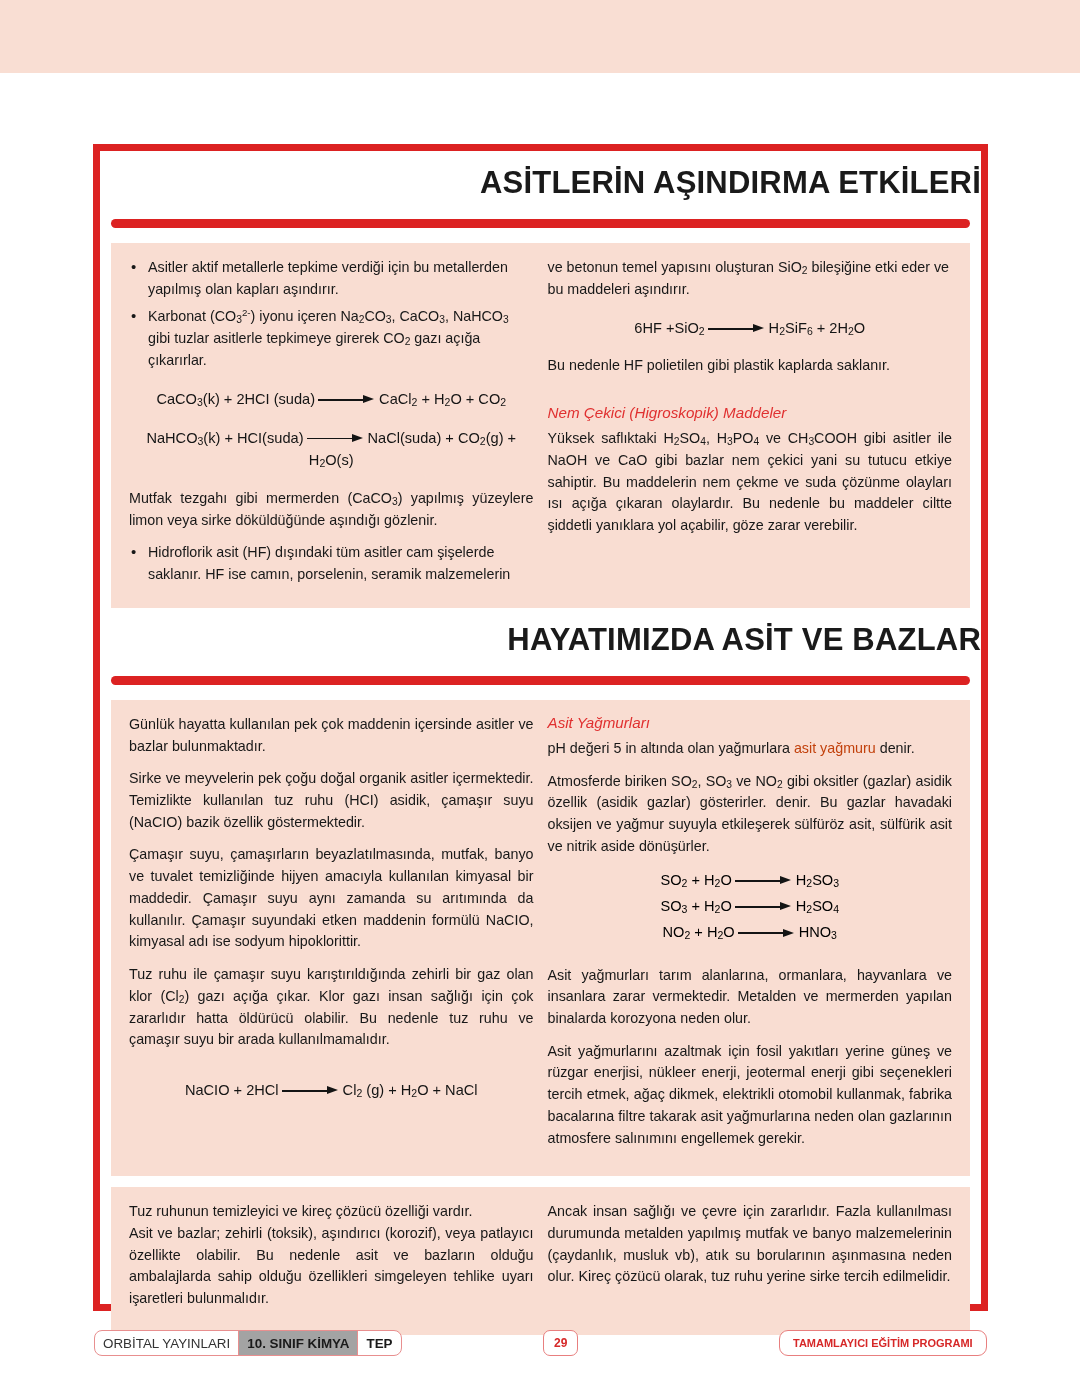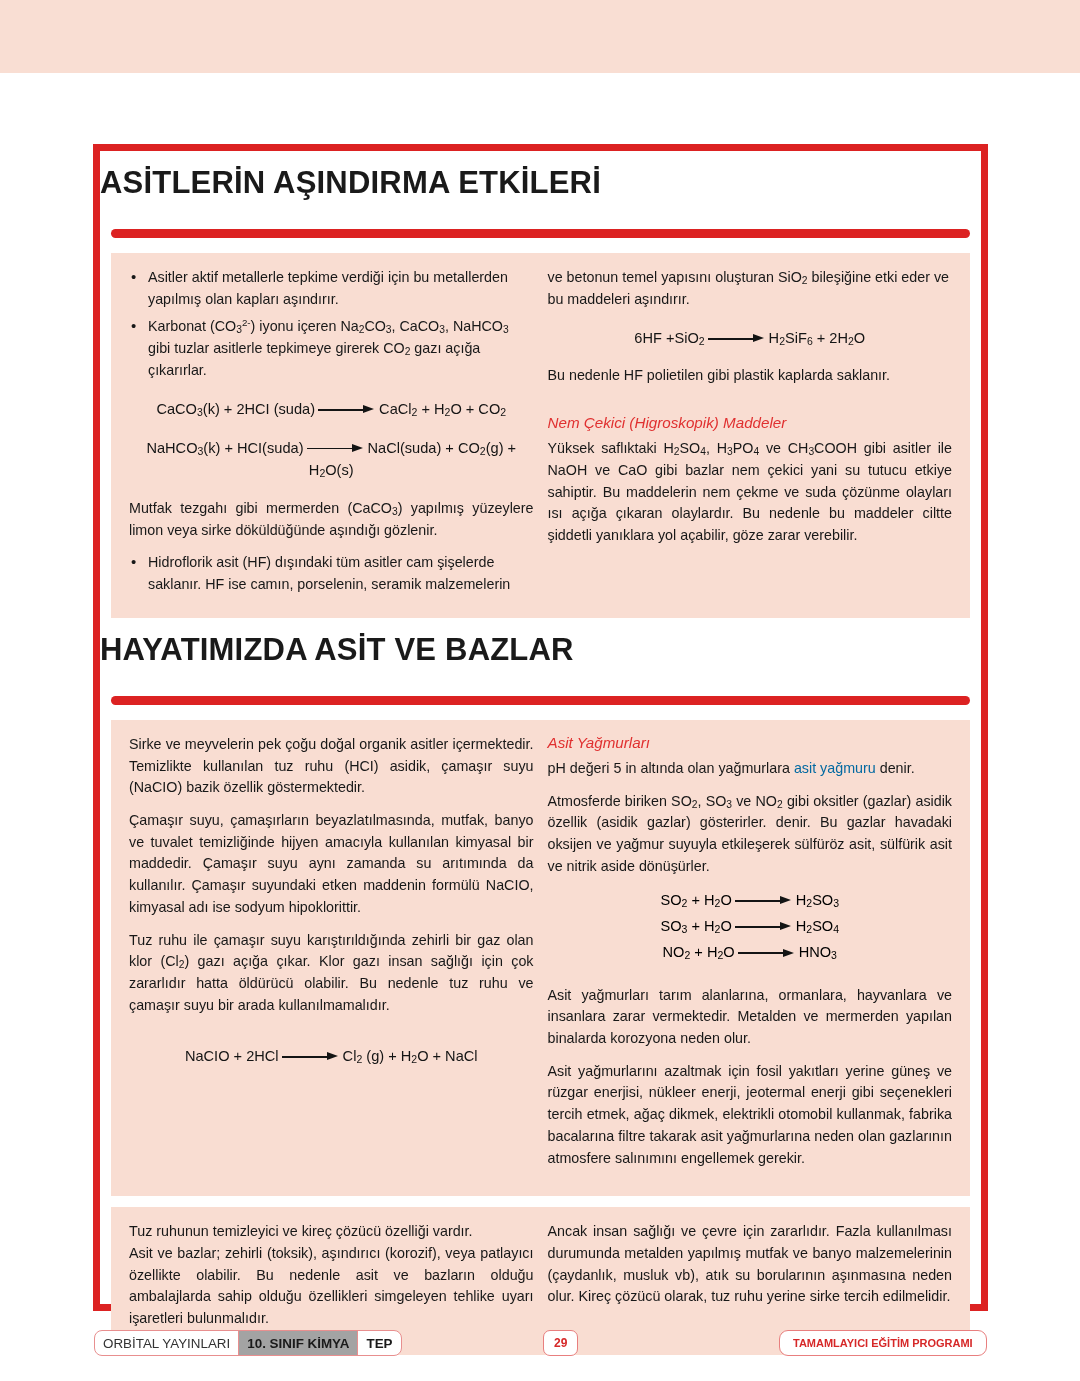--- a/index.html
+++ b/index.html
@@ -27,26 +27,26 @@
     position: absolute;
     left: 93px;
     top: 144px;
     width: 895px;
     height: 1167px;
     border: 7px solid #dc2222;
     background: #ffffff;
   }
   
   .sec-title {
-    text-align: left;
+    text-align: right;
     font-size: 31px;
     font-weight: bold;
     color: #1a1a1a;
     letter-spacing: 0.2px;
-    padding: 14px 0 28px 0;
+    padding: 14px 0 18px 0;
   }
   .sec-rule {
     height: 9px;
     background: #dc2222;
     border-radius: 5px;
     margin: 0 11px 0 11px;
   }
   
   .panel {
     background: #f9ddd2;
@@ -112,21 +112,21 @@
     border-top: 4.6px solid transparent;
     border-bottom: 4.6px solid transparent;
   }
   .subhead {
     color: #e03030;
     font-weight: normal;
     font-style: italic;
     font-size: 15.2px;
     margin-bottom: 7px;
   }
-  .hl { color: #0369a1; }
+  .hl { color: #c2410c; }
   .eq-block { margin: 14px 0 8px 0; }
   .eq-block .eq-line {
     display: block;
     text-align: center;
     margin-bottom: 9px;
     font-size: 14.6px;
   }
   .panel-tight { margin-top: 11px; padding: 14px 18px 14px 18px; }
   
   .footer {
@@ -264,20 +264,21 @@
     </div>
 
     <div>
       <div class="sec-title">HAYATIMIZDA ASİT VE BAZLAR</div>
       <div class="sec-rule"></div>
 
       <div class="panel">
         <div class="cols">
 
           <div class="col">
+            <p class="just">Günlük hayatta kullanılan pek çok maddenin içersinde asitler ve bazlar bulunmaktadır.</p>
             <p class="just">
               Sirke ve meyvelerin pek çoğu doğal organik asitler içermektedir. Temizlikte
               kullanılan tuz ruhu (HCI) asidik, çamaşır suyu (NaCIO) bazik özellik
               göstermektedir.
             </p>
             <p class="just">Çamaşır suyu, çamaşırların beyazlatılmasında, mutfak, banyo ve tuvalet temizliğinde hijyen amacıyla kullanılan kimyasal bir maddedir. Çamaşır suyu aynı zamanda su arıtımında da kullanılır. Çamaşır suyundaki etken maddenin formülü NaCIO, kimyasal adı ise sodyum hipoklorittir.</p>
             <p class="just">
               Tuz ruhu ile çamaşır suyu karıştırıldığında zehirli bir gaz olan klor
               (Cl<sub>2</sub>) gazı açığa çıkar. Klor gazı insan sağlığı için çok zararlıdır
               hatta öldürücü olabilir. Bu nedenle tuz ruhu ve çamaşır suyu bir arada

